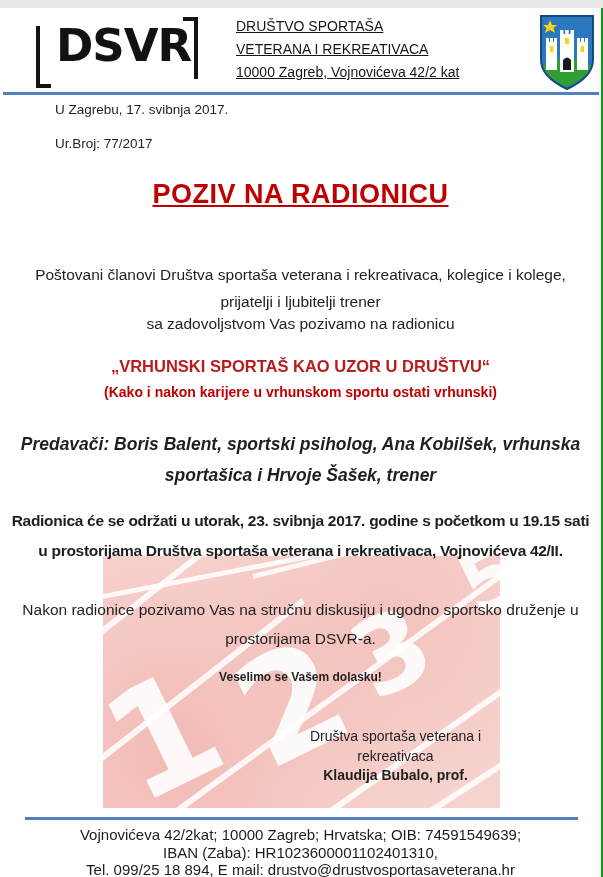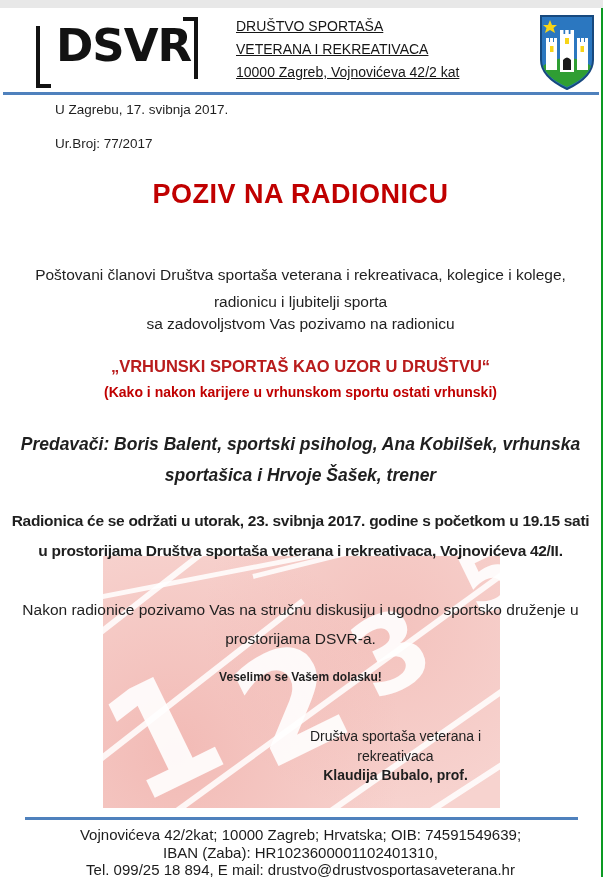--- a/index.html
+++ b/index.html
@@ -27,21 +27,21 @@
   .org-lines{position:absolute;top:7px;left:236px;font-size:14px;line-height:23px;color:#161616;text-decoration:underline;}
   .crest{position:absolute;top:6px;left:539px;width:56px;height:77px;}
   .rule{background:#4f81bd;height:3px;}
   .rule1{position:absolute;top:84px;left:3px;width:596px;}
   .rule2{position:absolute;top:809px;left:25px;width:553px;}
   
   .place-date{position:absolute;top:94px;left:55px;font-size:13.5px;}
   .ref-number{position:absolute;top:128px;left:55px;font-size:13.5px;}
   
   .ctr{left:0;width:100%;text-align:center;z-index:2;}
-  .doc-title{position:absolute;top:171px;font-size:27px;font-weight:bold;color:#c00000;letter-spacing:.5px;}
+  .doc-title{position:absolute;top:171px;font-size:27px;font-weight:bold;color:#c00000;letter-spacing:.5px;text-decoration:underline;}
   .salutation{position:absolute;top:253px;font-size:15.5px;line-height:27px;}
   .invite-line{position:absolute;top:307px;font-size:15.5px;}
   .workshop-title{position:absolute;top:349px;font-size:16.5px;font-weight:bold;color:#b91c1c;}
   .workshop-subtitle{position:absolute;top:376px;font-size:14px;font-weight:bold;color:#c00000;}
   .lecturers{position:absolute;top:421px;font-size:17.5px;font-weight:bold;font-style:italic;line-height:31px;text-align:center;}
   .schedule{position:absolute;top:498px;font-size:15.5px;font-weight:bold;line-height:30px;letter-spacing:-.3px;}
   .after-note{position:absolute;top:587px;font-size:15.5px;line-height:29px;}
   .closing{position:absolute;top:662px;font-size:12px;font-weight:bold;}
   .signature{position:absolute;top:719px;left:278px;width:235px;text-align:center;
     font-size:14px;line-height:19.5px;z-index:2;}
@@ -111,21 +111,21 @@
 
   <div class="rule rule1"></div>
 
   <div class="place-date">U Zagrebu, 17. svibnja 2017.</div>
   <div class="ref-number">Ur.Broj: 77/2017</div>
 
   <div class="doc-title ctr">POZIV NA RADIONICU</div>
 
   <div class="salutation ctr">
     <div>Poštovani članovi Društva sportaša veterana i rekreativaca, kolegice i kolege,</div>
-    <div>radionicu i ljubitelji sporta</div>
+    <div>prijatelji i ljubitelji trener</div>
   </div>
 
   <div class="invite-line ctr">sa zadovoljstvom Vas pozivamo na radionicu</div>
 
   <div class="workshop-title ctr">„VRHUNSKI SPORTAŠ KAO UZOR U DRUŠTVU“</div>
 
   <div class="workshop-subtitle ctr">(Kako i nakon karijere u vrhunskom sportu ostati vrhunski)</div>
 
   <div class="lecturers ctr">
     <div>Predavači: Boris Balent, sportski psiholog, Ana Kobilšek, vrhunska</div>

